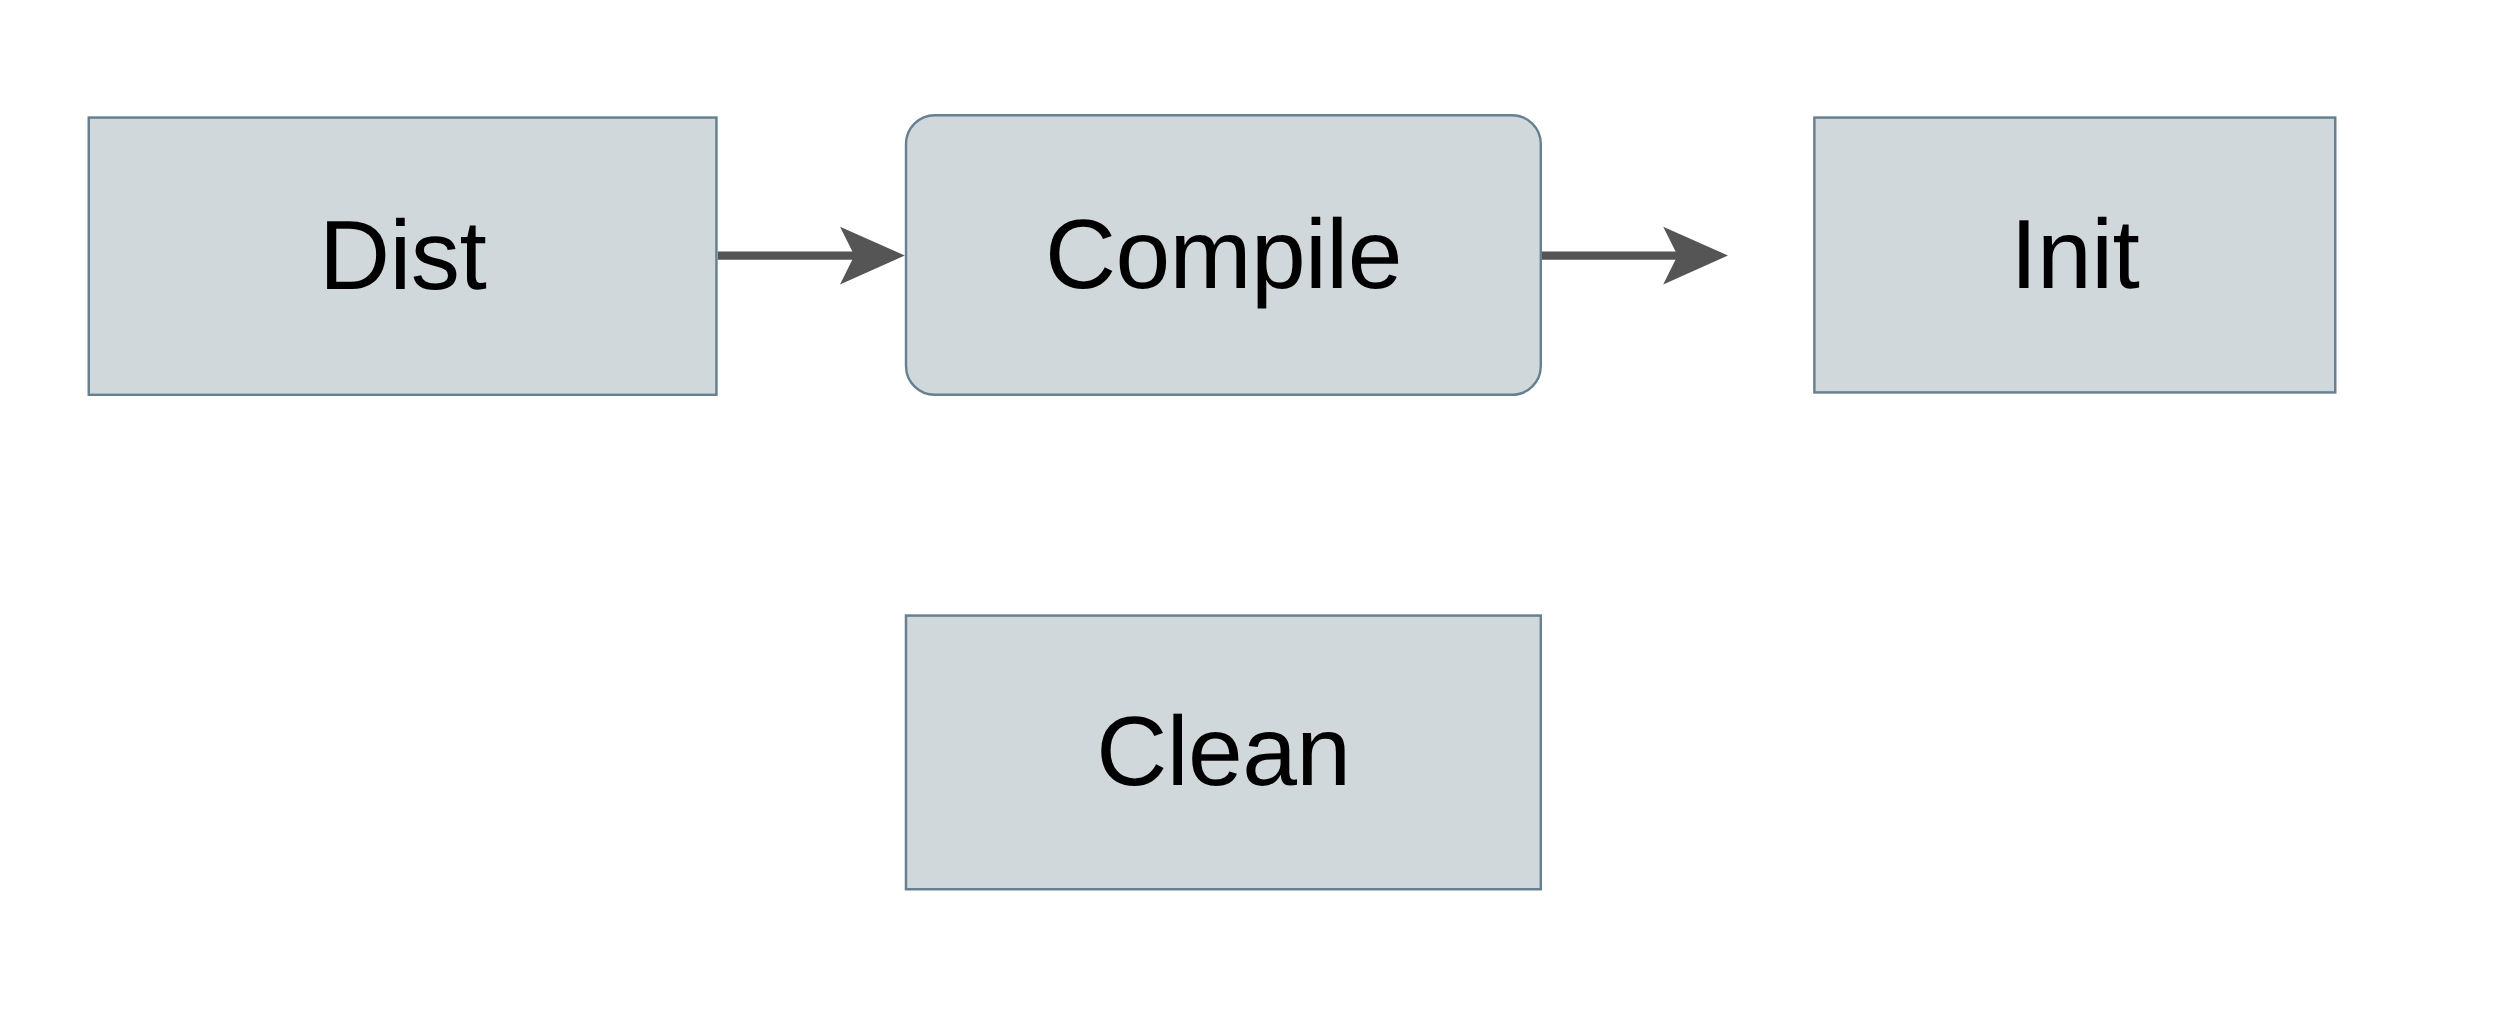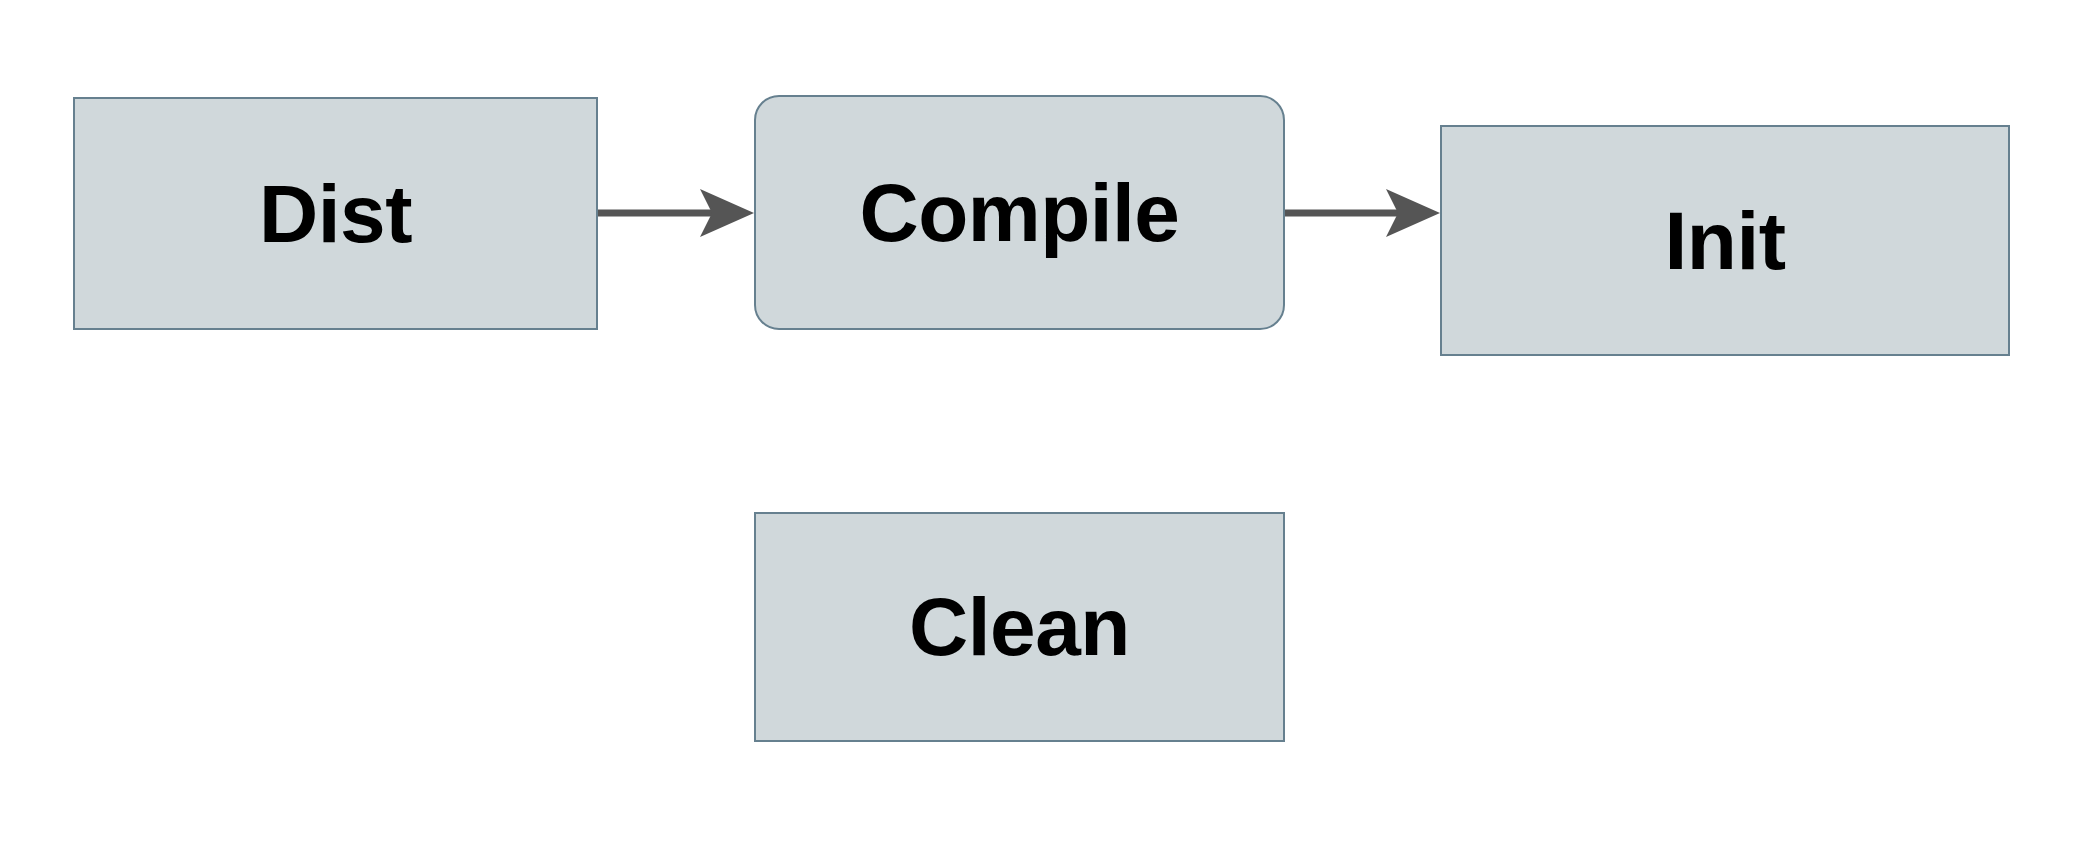--- a/index.html
+++ b/index.html
@@ -23,21 +23,21 @@
     box-sizing: border-box;
     background: #d0d8db;
     border: 2px solid #66808f;
     display: flex;
     align-items: center;
     justify-content: center;
   }
   .node-label {
     font-family: "Liberation Sans", sans-serif;
     font-size: 82px;
-    font-weight: 700;
+    font-weight: 400;
     color: #000000;
     line-height: 1;
     letter-spacing: -0.5px;
     white-space: nowrap;
     user-select: none;
   }
   .edge-layer {
     position: absolute;
     left: 0;
     top: 0;
@@ -74,21 +74,21 @@
   </svg>
 
   <div class="node" style="left:73px; top:97px; width:525px; height:233px;">
     <span class="node-label">Dist</span>
   </div>
 
   <div class="node" style="left:754px; top:95px; width:531px; height:235px;border-radius:25px;">
     <span class="node-label">Compile</span>
   </div>
 
-  <div class="node" style="left:1440px; top:97px; width:570px; height:231px;margin-top:28px;">
+  <div class="node" style="left:1511px; top:97px; width:436px; height:231px;">
     <span class="node-label">Init</span>
   </div>
 
   <div class="node" style="left:754px; top:512px; width:531px; height:230px;align-items:center;">
     <span class="node-label">Clean</span>
   </div>
 
 </div>
 
 </body></html>

